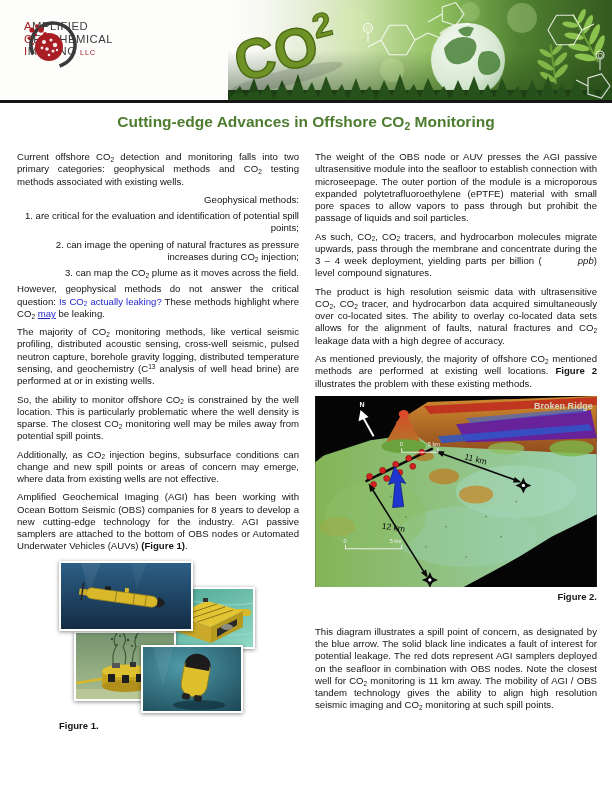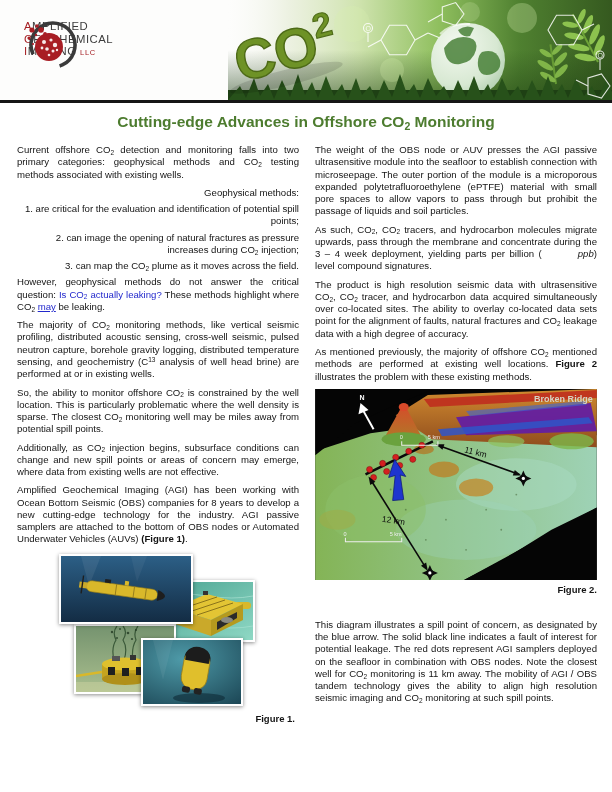--- a/index.html
+++ b/index.html
@@ -11,34 +11,34 @@
   }
   
   .banner { position: relative; width: 612px; height: 100px; background:#fdfdfc; }
   .banner svg { position:absolute; left:0; top:0; }
   .logo { position: absolute; left: 24px; top: 18px; display: flex; align-items: center; gap: 8px; }
   .logo-text { padding-top: 2px; }
   .logo-line { font-size: 11.3px; letter-spacing: .5px; color: #3c3c3c; line-height: 12.5px; font-weight: 400; white-space: pre; }
   .llc { font-size: 7.5px; letter-spacing: .6px; text-align: right; }
   .rule { width: 612px; height: 3px; background: #161616; }
   
-  h1.title { font-size: 15.5px; font-weight: 700; text-align: center; margin: 10px 0 13px; }
+  h1.title { font-size: 15.5px; font-weight: 700; text-align: center; margin: 10px 0 20px; }
   
   .cols { display: flex; gap: 16px; padding: 0 15px 0 17px; }
   .col { flex: 1; min-width: 0; }
   .col p { font-size: 9.6px; line-height: 1.28; text-align: justify; margin: 0 0 6px; }
   .col .list p { text-align: right; margin: 0 0 4px; }
   sub, sup { font-size: 68%; line-height: 0; position: relative; vertical-align: baseline; }
   sub { top: .28em; } sup { top: -.45em; }
   .b { font-weight: 700; } .i { font-style: italic; padding-left: 36px; } .u { text-decoration: underline; }
   
   .fig1 { position: relative; width: 236px; height: 153px; margin: 8px 0 0 42px; }
   .photo { position: absolute; border: 2px solid #fff; box-shadow: 0 1px 4px rgba(0,0,0,.45); background: #234; }
   .photo svg { display: block; width: 100%; height: 100%; }
-  .fig1-cap { width: 236px; margin-left: 42px; text-align: right; font-size: 9.5px; font-weight: 700; margin-top: 6px; }
+  .fig1-cap { width: 236px; margin-left: 42px; text-align: left; font-size: 9.5px; font-weight: 700; margin-top: 6px; }
   
   .fig2 { margin: 4px 0 2px; }
   .fig2 svg { display: block; margin: 0 auto; }
   .fig2-cap { text-align: right; font-size: 9.5px; font-weight: 700; margin: 4px 0 24px; }
 </style>
 <style>.blue{color:#2228cc} .red{color:#a51e22}</style></head>
 <body>
 
 <div class="page">
 
@@ -288,21 +288,21 @@
             </g>
           </svg>
         </div>
       </figure>
       <figcaption class="fig1-cap">Figure 1.</figcaption>
     </section>
 
     <section class="col">
       <p><span>The weight of the OBS node or AUV presses the AGI passive ultrasensitive module into the seafloor to establish connection with microseepage. The outer portion of the module is a microporous expanded polytetrafluoroethylene (ePTFE) material with small pore spaces to allow vapors to pass through but prohibit the passage of liquids and soil particles.</span></p>
       <p><span>As such, CO</span><sub>2</sub><span>, CO</span><sub>2</sub><span> tracers, and hydrocarbon molecules migrate upwards, pass through the membrane and concentrate during the 3 – 4 week deployment, yielding parts per billion (</span><span class="i">ppb</span><span>) level compound signatures.</span></p>
-      <p><span>The product is high resolution seismic data with ultrasensitive CO</span><sub>2</sub><span>, CO</span><sub>2</sub><span> tracer, and hydrocarbon data acquired simultaneously over co-located sites. The ability to overlay co-located data sets point for the alignment of faults, natural fractures and CO</span><sub>2</sub><span> leakage data with a high degree of accuracy.</span></p>
+      <p><span>The product is high resolution seismic data with ultrasensitive CO</span><sub>2</sub><span>, CO</span><sub>2</sub><span> tracer, and hydrocarbon data acquired simultaneously over co-located sites. The ability to overlay co-located data sets allows for the alignment of faults, natural fractures and CO</span><sub>2</sub><span> leakage data with a high degree of accuracy.</span></p>
       <p><span>As mentioned previously, the majority of offshore CO</span><sub>2</sub><span> mentioned methods are performed at existing well locations. </span><span class="b">Figure 2</span><span> illustrates the problem with these existing methods.</span></p>
 
       <figure class="fig2">
         <svg width="282" height="191" viewBox="0 0 280 190">
           <defs>
             <linearGradient id="terr" x1="0" y1="0" x2="1" y2="0">
               <stop offset="0" stop-color="#84b456"></stop>
                 <stop offset="1" stop-color="#9ed2b6"></stop>
             </linearGradient>
             <linearGradient id="ridge" x1="0" y1="0" x2="0" y2="1">

